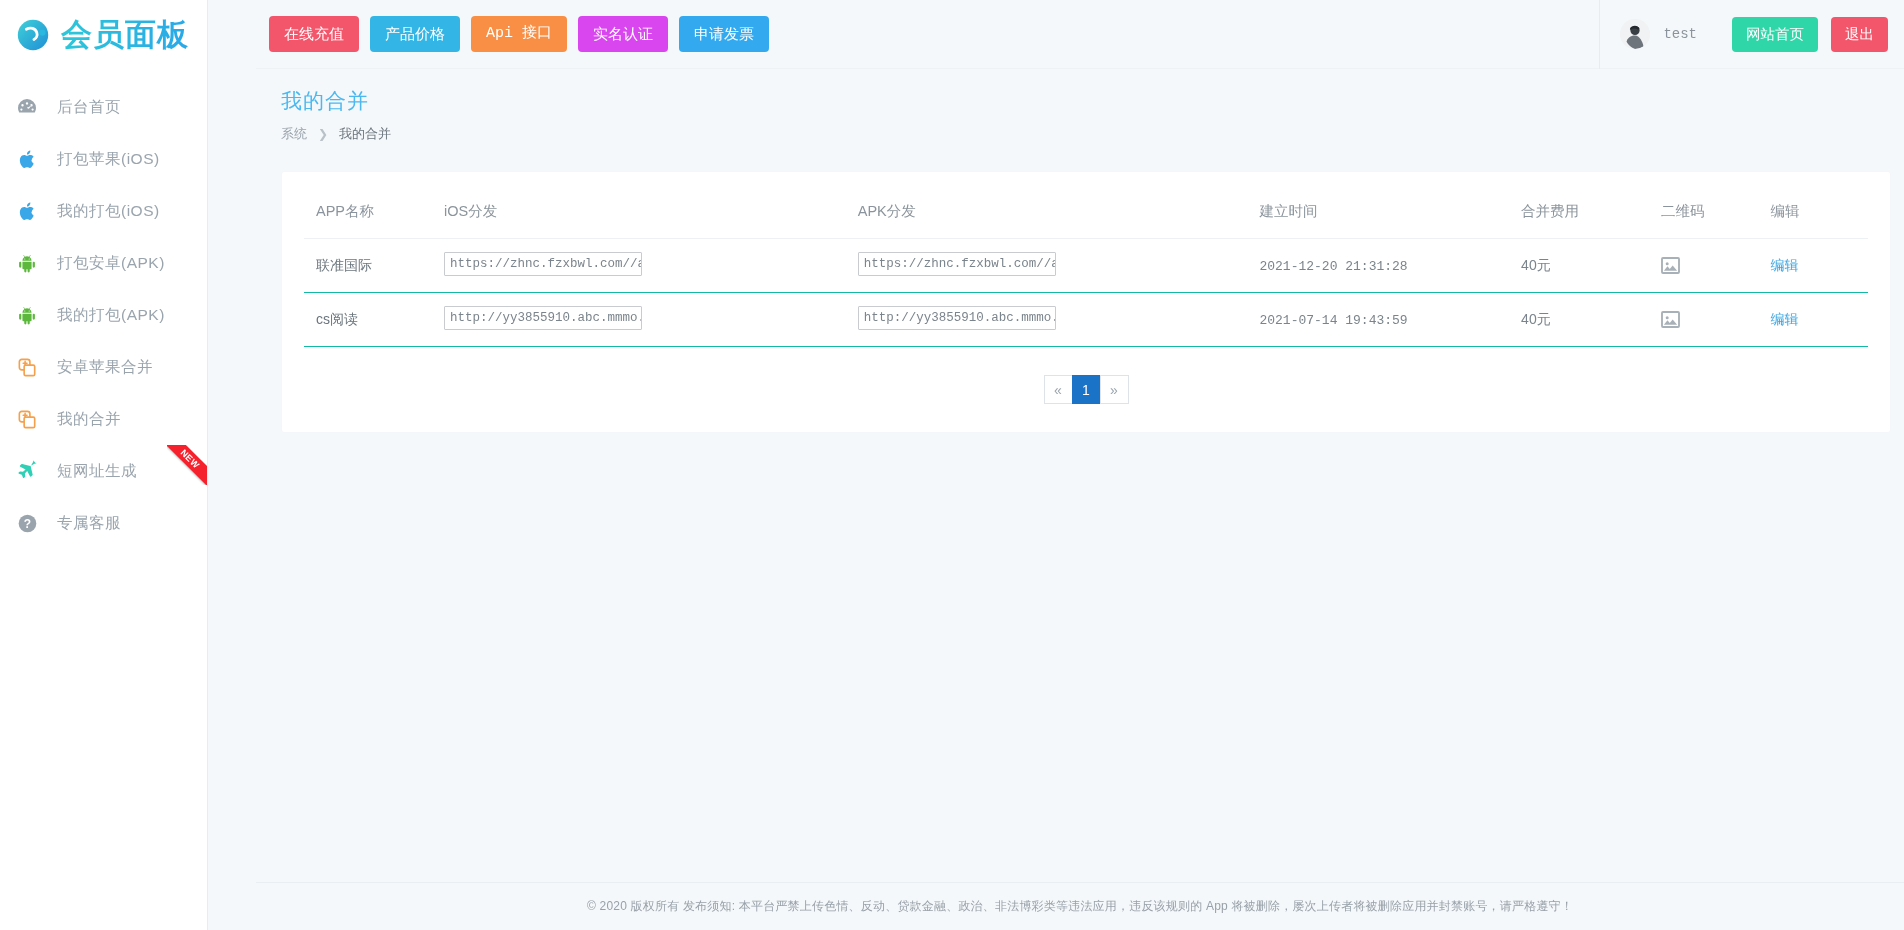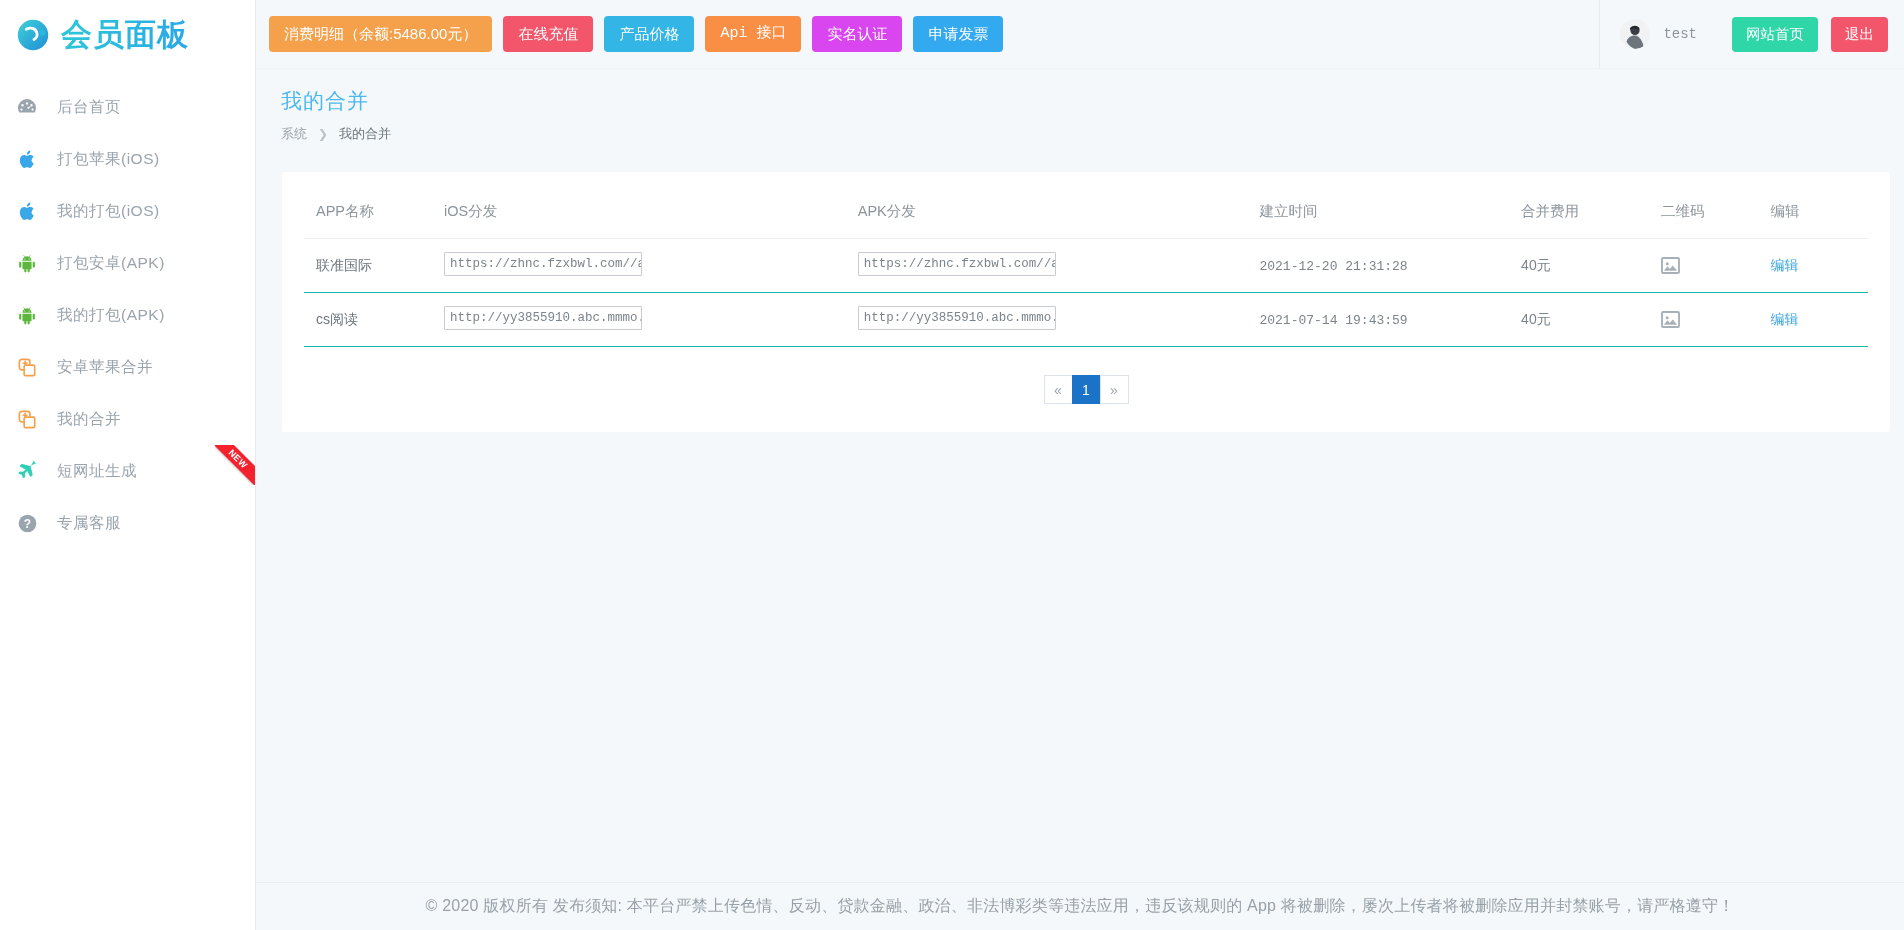--- a/index.html
+++ b/index.html
@@ -5,21 +5,21 @@
   * { box-sizing: border-box; margin: 0; padding: 0; }
   html, body {
     width: 1904px; height: 930px;
     font-family: "Liberation Sans", "DejaVu Sans", sans-serif;
     background: #f5f8fa; color: #555; overflow: hidden;
   }
   .app { position: relative; width: 1904px; height: 930px; }
 
   
   .sidebar {
-    position: absolute; left: 0; top: 0; width: 256px; height: 930px;
+    position: absolute; left: 0; top: 0; width: 208px; height: 930px;
     background: #ffffff; border-right: 1px solid #e7ecef; z-index: 5;
   }
   .logo-wrap {
     height: 69px; display: flex; align-items: center; padding-left: 14px; gap: 9px;
   }
   .logo-mark {
     width: 38px; height: 38px; flex: 0 0 38px;
   }
   .logo-text {
     font-size: 31px; font-weight: bold; letter-spacing: 1px;
@@ -127,21 +127,21 @@
     font-size: 14px; cursor: pointer; margin-left: -1px; padding: 0 8px;
   }
   .pg:first-child { margin-left: 0; }
   .pg.active { background: #1a73c7; border-color: #1a73c7; color: #fff; }
 
   
   .footer {
     position: absolute; left: 256px; right: 0; bottom: 0; height: 48px;
     background: #f5f8fa; border-top: 1px solid #e9eef2;
     display: flex; align-items: center; justify-content: center;
-    font-size: 16px; color: #98a1a9; letter-spacing: .2px;
+    font-size: 12px; color: #98a1a9; letter-spacing: .2px;
   }
 </style>
 </head>
 <body>
 
 <div class="app">
 
   <aside class="sidebar">
     <div class="logo-wrap">
       <span class="logo-mark">
@@ -254,21 +254,20 @@
           </svg>
         </span>
         <span class="nav-label">专属客服</span>
       </div>
 
     </nav>
   </aside>
 
   <header class="header">
     <div class="hdr-btns">
-      <button class="hbtn" style="background:#f5a04b">消费明细（余额:5486.00元）</button>
       <button class="hbtn" style="background:#f3556b">在线充值</button>
       <button class="hbtn" style="background:#33b5e5">产品价格</button>
       <button class="hbtn" style="background:#f98f45;font-family:'Liberation Mono',monospace">Api 接口</button>
       <button class="hbtn" style="background:#d946ef">实名认证</button>
       <button class="hbtn" style="background:#33aaf0">申请发票</button>
     </div>
     <div class="hdr-right">
       <span class="avatar">
         <svg viewBox="0 0 30 30" width="30" height="30">
           <circle cx="15" cy="15" r="15" fill="#f0f2f4"></circle>

